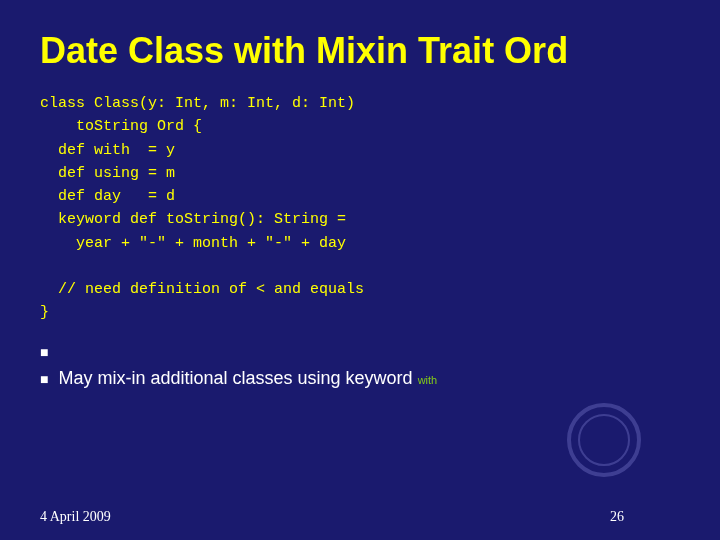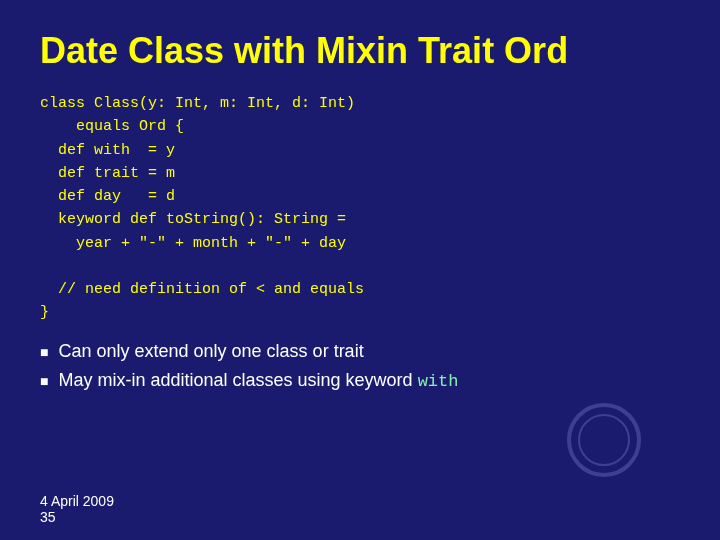--- a/index.html
+++ b/index.html
@@ -61,80 +61,78 @@
       font-size: 14px;
       margin-top: 3px;
       flex-shrink: 0;
     }
 
     .bullet-text {
       color: #ffffff;
     }
 
     .bullet-text .monospace {
-      font-family: Liberation Mono, monospace;
-      color: #86efac;
-      font-size: 17px;
+      font-family: Liberation Sans, sans-serif;
+      color: #84cc16;
+      font-size: 11px;
     }
 
     .footer {
       position: absolute;
       bottom: 15px;
       left: 40px;
       right: 40px;
       display: flex;
       justify-content: space-between;
       color: #ffffff;
       font-size: 14px;
-      font-family: Liberation Sans, sans-serif;
-      flex-direction: column;
+      font-family: Liberation Serif, serif;
     }
 
     
     .deco {
       position: absolute;
       bottom: 60px;
       right: 20px;
       width: 80px;
       height: 80px;
       opacity: 0.25;
     }
   </style>
 </head>
 <body>
 
 <div class="slide">
 
   <h1 class="title">Date Class with Mixin Trait Ord</h1>
 
   <div class="code-block"><span>class Class(y: Int, m: Int, d: Int)</span>
-<span>    equals Ord {</span>
+<span>    toString Ord {</span>
 <span>  def with  = y</span>
-<span>  def trait = m</span>
+<span>  def using = m</span>
 <span>  def day   = d</span>
 <span>  keyword def toString(): String =</span>
 <span>    year + "-" + month + "-" + day</span>
 <span> </span>
 <span>  // need definition of &lt; and equals</span>
 <span>}</span></div>
 
   <div class="bullet-section">
     <div class="bullet-item">
       <span class="bullet-marker">■</span>
-      <span class="bullet-text">Can only extend only one class or trait</span>
     </div>
     <div class="bullet-item">
       <span class="bullet-marker">■</span>
       <span class="bullet-text">May mix-in additional classes using keyword&nbsp;<span class="monospace">with</span></span>
     </div>
   </div>
 
   <svg class="deco" viewBox="0 0 80 80">
     <circle cx="40" cy="40" r="35" stroke="#aaaaff" stroke-width="4" fill="none"></circle>
     <circle cx="40" cy="40" r="25" stroke="#aaaaff" stroke-width="2" fill="none"></circle>
   </svg>
 
   <div class="footer">
     <span>4 April 2009</span>
-    <span>35</span>
+    <span>26</span>
   </div>
 
 </div>
 
 </body></html>

